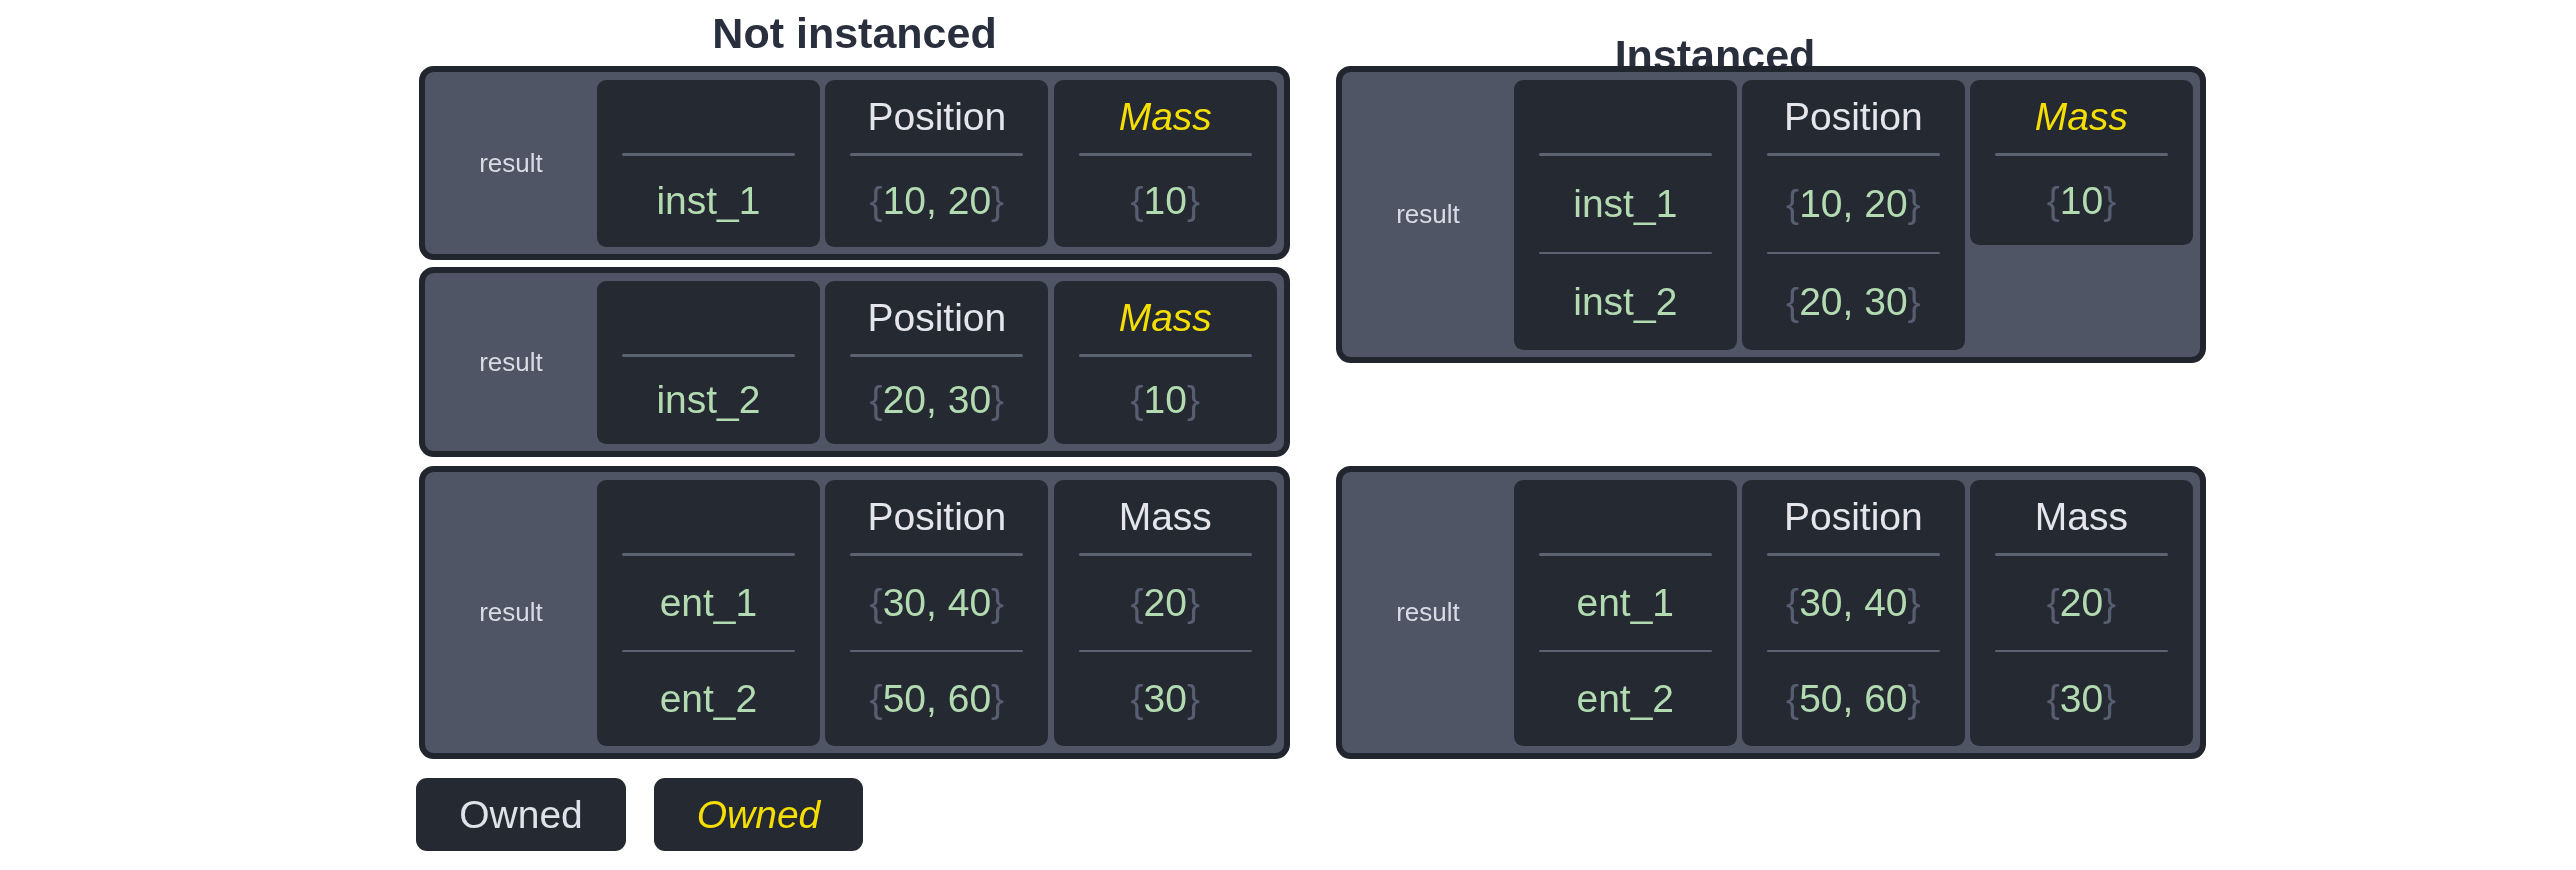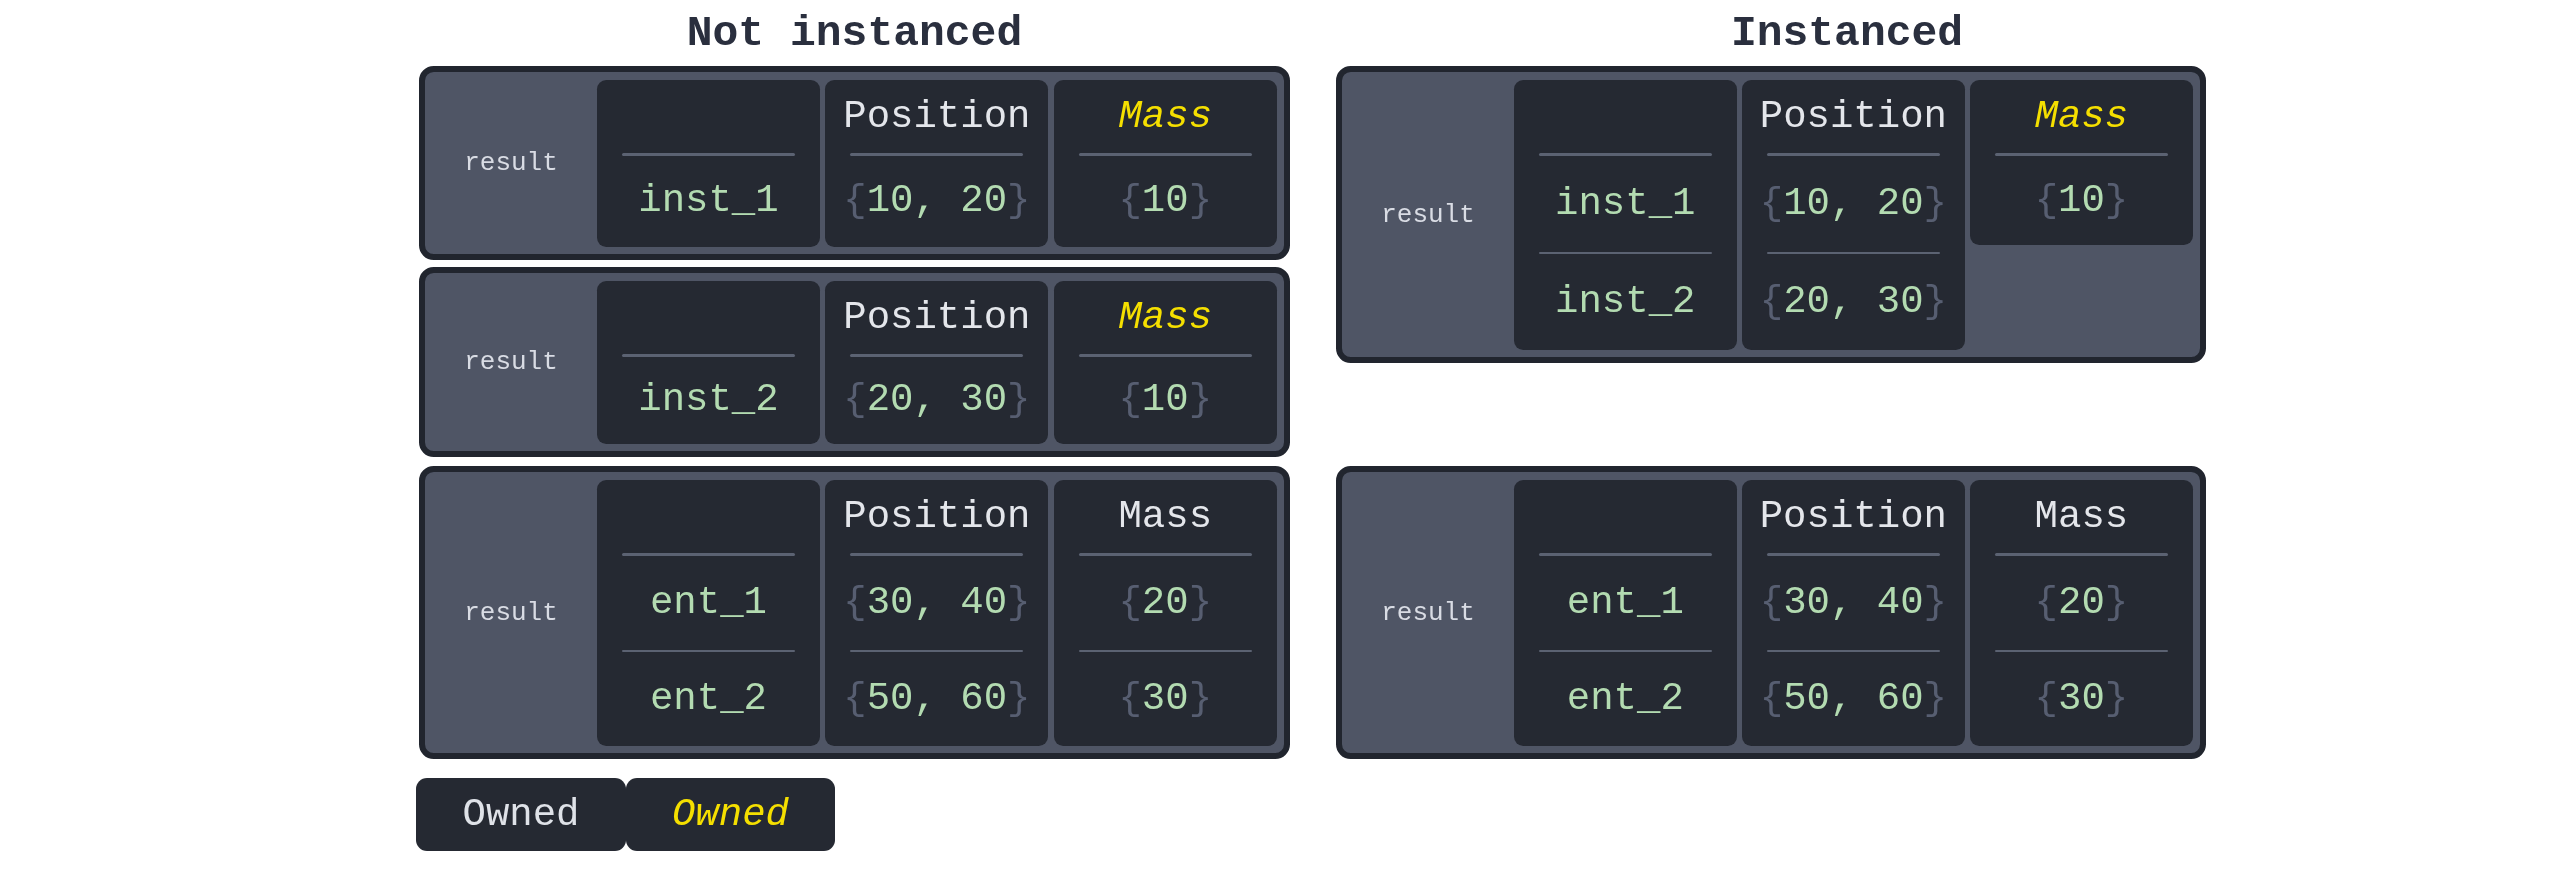--- a/index.html
+++ b/index.html
@@ -5,34 +5,34 @@
   html, body {
     margin: 0;
     padding: 0;
     background: #ffffff;
   }
   #stage {
     position: relative;
     width: 2576px;
     height: 870px;
     background: #ffffff;
-    font-family: Liberation Mono, monospace;
+    font-family: Liberation Sans, sans-serif;
     overflow: hidden;
   }
   .col-title {
     position: absolute;
     top: 7.3px;
     text-align: center;
     font-weight: bold;
     font-size: 43px;
     line-height: 53px;
     color: #2a2f3e;
   }
   #title-left  { left: 419px; width: 871px; }
-  #title-right { left: 1412px; width: 870px; }
+  #title-right { left: 1280px; width: 870px; margin-top: 22px; }
 
   .box {
     position: absolute;
     box-sizing: border-box;
     border: 6.4px solid #21252e;
     border-radius: 14.7px;
     background: #4f5565;
     display: flex;
   }
   #box-l1 { left: 419px;  top: 66px;  width: 871px; height: 194px; }
@@ -98,21 +98,21 @@
     color: #b3dbb1;
     white-space: pre;
   }
   .val .brace { color: #575e71; }
 
   .legend {
     position: absolute;
     left: 416px;
     top: 778px;
     display: flex;
-    gap: 0;
+    gap: 28px;
   }
   .chip {
     height: 73px;
     min-width: 210px;
     box-sizing: border-box;
     padding: 0 35px;
     background: #252932;
     border-radius: 11px;
     display: flex;
     align-items: center;

